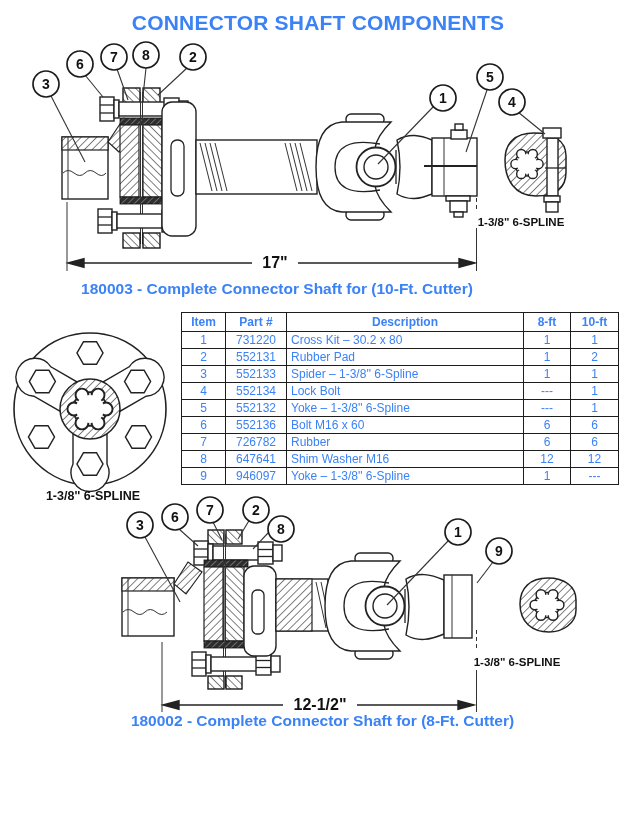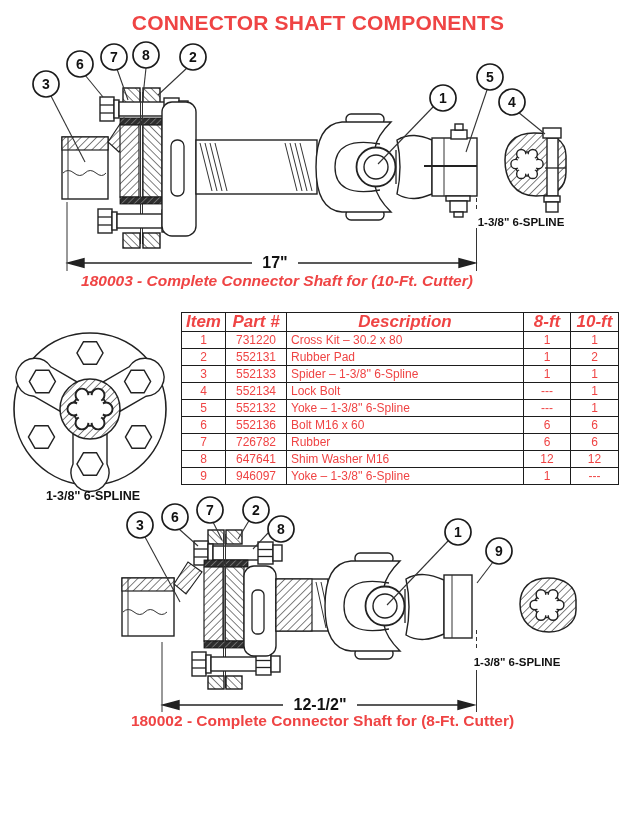--- a/index.html
+++ b/index.html
@@ -1,28 +1,28 @@
 <!DOCTYPE html>
 <html><head>
 <meta charset="utf-8">
 <style>
   html,body { margin:0; padding:0; background:#fff; }
   #page {
     position:relative; width:636px; height:810px; background:#fff;
-    font-family:"Liberation Sans", sans-serif; color:#ef4444; overflow:hidden;
+    font-family:"Liberation Sans", sans-serif; color:#3b82f6; overflow:hidden;
   }
   .abs { position:absolute; }
   #title {
     top:11px; left:0; width:636px; text-align:center;
     font-size:21px; font-weight:bold; letter-spacing:0.2px;
   }
   .caption {
     font-size:15.5px; font-weight:bold; text-align:center; white-space:nowrap;
   }
-  #caption-top { top:272px; left:0; width:554px;font-style:italic; }
+  #caption-top { top:280px; left:0; width:554px; }
   #caption-bottom { top:712px; left:0; width:645px; }
   svg.diagram { position:absolute; left:0; }
 
   
   .oln  { fill:#fff; stroke:#222; stroke-width:1.4; }
   .oln2 { fill:none; stroke:#222; stroke-width:1.3; }
   .thin { fill:none; stroke:#333; stroke-width:1; }
   .ldr  { fill:none; stroke:#333; stroke-width:1.1; }
   .blln circle { fill:#fefefe; stroke:#1a1a1a; stroke-width:1.7; }
   .blln text { font:bold 14px "Liberation Sans",sans-serif; fill:#111; text-anchor:middle; }
@@ -34,21 +34,21 @@
   
   #parts-table {
     position:absolute; left:181px; top:312px; width:437px;
     border-collapse:collapse; table-layout:fixed; background:#fff;
     font-size:12px;
   }
   #parts-table th, #parts-table td {
     border:1.4px solid #1d1d1d; padding:0 3px; height:16px; line-height:16px;
     text-align:center; white-space:nowrap; overflow:hidden; font-weight:normal;
   }
-  #parts-table th { font-weight:bold; font-size:17px; height:18px;font-style:italic; }
+  #parts-table th { font-weight:bold; font-size:12px; height:18px; }
   #parts-table td.desc { text-align:left; padding-left:4px; }
 </style>
 </head>
 <body>
 
 <div id="page">
 
   <div id="title" class="abs">CONNECTOR SHAFT COMPONENTS</div>
 
   <svg class="diagram" style="top:40px" width="636" height="258" viewBox="0 40 636 258">

